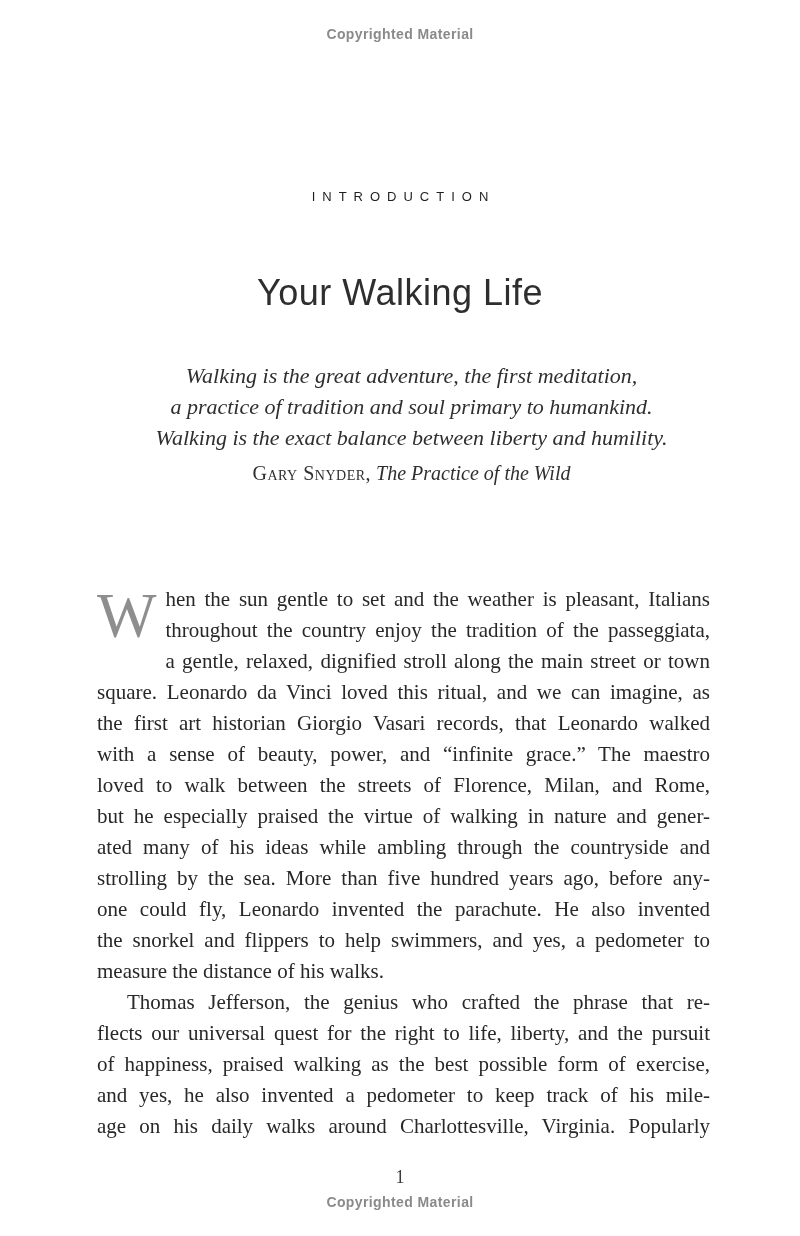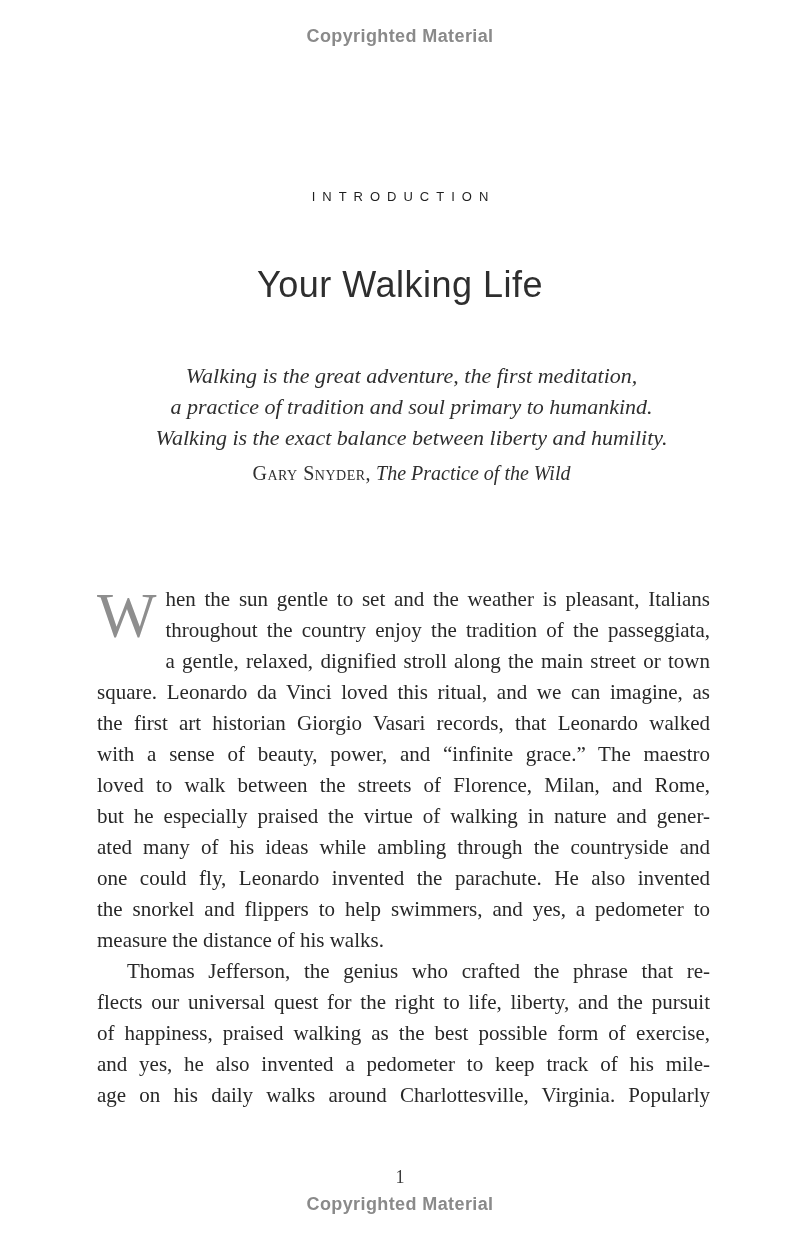--- a/index.html
+++ b/index.html
@@ -9,21 +9,21 @@
     height: 1236px;
     background: #ffffff;
     overflow: hidden;
     font-family: "Liberation Serif", serif;
   }
   .copyright {
     position: absolute;
     left: 0; right: 0;
     text-align: center;
     font-family: "Liberation Sans", sans-serif;
-    font-size: 18px;
+    font-size: 14px;
     font-weight: 700;
     letter-spacing: 0.4px;
     color: #8a8a8a;
   }
   .copyright.top { top: 26px; }
   .copyright.bottom { top: 1194px; }
   .kicker {
     position: absolute;
     top: 189px;
     left: 0; right: 0;
@@ -32,21 +32,21 @@
     font-size: 13px;
     font-weight: 400;
     letter-spacing: 7px;
     text-indent: 7px; 
     color: #1f1f1f;
   }
   .title {
     position: absolute;
     top: 260px;
     left: 0; right: 0;
-    margin: 4px;
+    margin: 12px;
     text-align: center;
     font-family: "Liberation Sans", sans-serif;
     font-size: 36px;
     font-weight: 400;
     letter-spacing: 0.5px;
     color: #2e2e2e;
   }
   .epigraph {
     position: absolute;
     top: 360px;
@@ -124,20 +124,21 @@
       <span class="dropcap">W</span>
       <div class="line">hen the sun gentle to set and the weather is pleasant, Italians</div>
       <div class="line">throughout the country enjoy the tradition of the passeggiata,</div>
       <div class="line">a gentle, relaxed, dignified stroll along the main street or town</div>
       <div class="line">square. Leonardo da Vinci loved this ritual, and we can imagine, as</div>
       <div class="line">the first art historian Giorgio Vasari records, that Leonardo walked</div>
       <div class="line">with a sense of beauty, power, and “infinite grace.” The maestro</div>
       <div class="line">loved to walk between the streets of Florence, Milan, and Rome,</div>
       <div class="line">but he especially praised the virtue of walking in nature and gener-</div>
       <div class="line">ated many of his ideas while ambling through the countryside and</div>
+      <div class="line">strolling by the sea. More than five hundred years ago, before any-</div>
       <div class="line">one could fly, Leonardo invented the parachute. He also invented</div>
       <div class="line">the snorkel and flippers to help swimmers, and yes, a pedometer to</div>
       <div class="line para-end">measure the distance of his walks.</div>
     </div>
     <div class="para">
       <div class="line indent">Thomas Jefferson, the genius who crafted the phrase that re-</div>
       <div class="line">flects our universal quest for the right to life, liberty, and the pursuit</div>
       <div class="line">of happiness, praised walking as the best possible form of exercise,</div>
       <div class="line">and yes, he also invented a pedometer to keep track of his mile-</div>
       <div class="line">age on his daily walks around Charlottesville, Virginia. Popularly</div>

